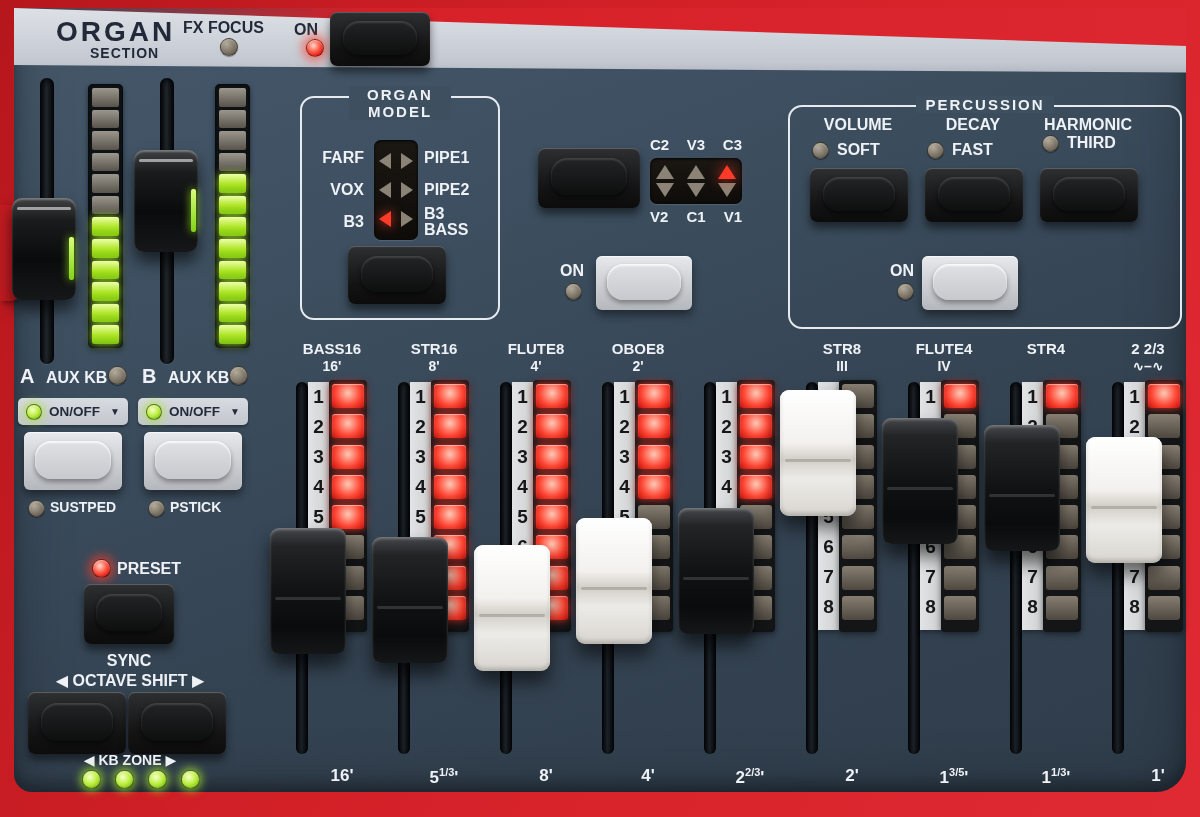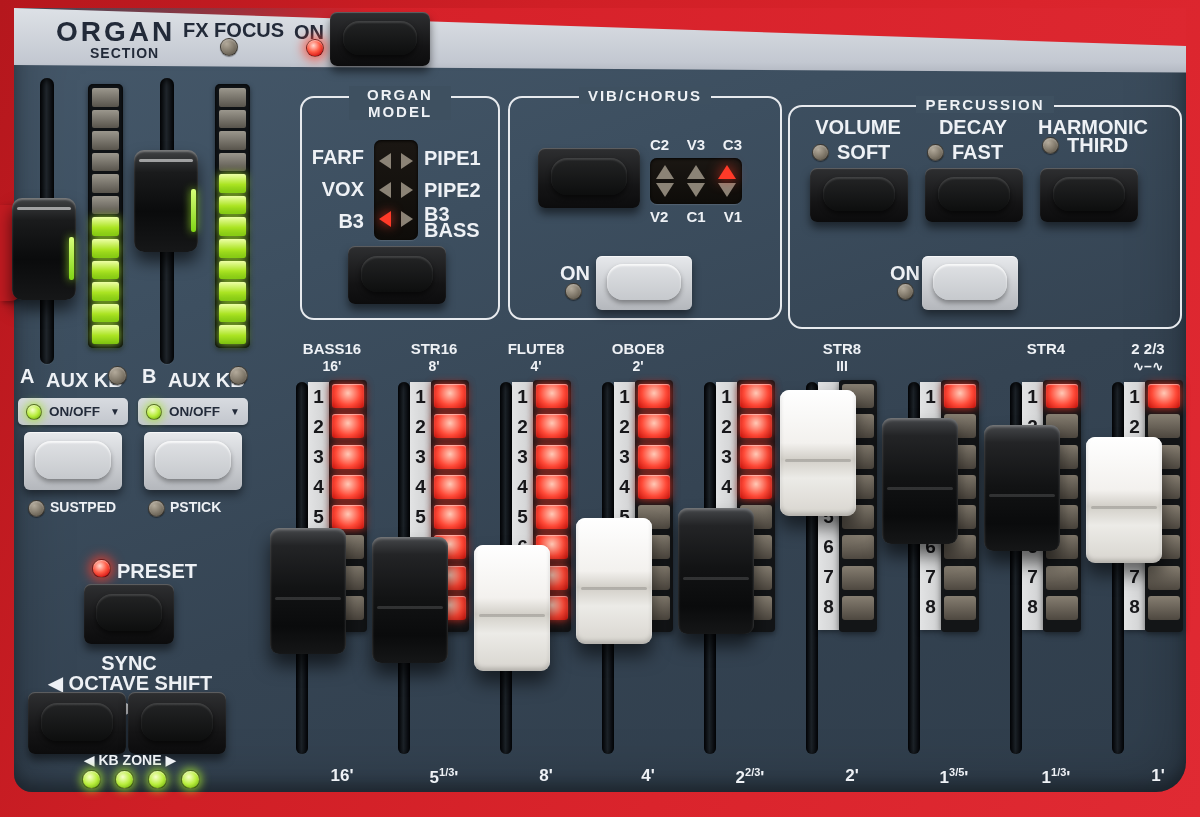--- a/index.html
+++ b/index.html
@@ -19,21 +19,21 @@
     background:linear-gradient(180deg,#dde1e6,#c3c8d1 80%,#aeb3bd);
     clip-path:polygon(0 0,100% 56%,100% 95%,0 84%);}
   .edge-bump{left:0;top:205px;width:22px;height:96px;background:#c21b21;border-radius:0 12px 12px 0;z-index:5;
     box-shadow:2px 2px 5px rgba(0,0,0,.35);}
   .z{z-index:6;}
   
   .t-dark{color:#222a39;font-weight:bold;}
   .t-white{color:#eef1f5;font-weight:bold;}
   .organ-title{font-size:28px;letter-spacing:3px;font-weight:800;}
   .organ-sub{font-size:14px;letter-spacing:1px;margin-left:32px;}
-  .lbl15{font-size:20px;}
+  .lbl15{font-size:16px;}
   .lbl14{font-size:14px;}
   
   .led{border-radius:50%;border:1px solid rgba(0,0,0,.45);
     background:radial-gradient(circle at 35% 30%,#b3aa9b,#7e7668 55%,#4e473d);
     box-shadow:inset 0 1px 2px rgba(255,255,255,.35), 0 1px 1px rgba(0,0,0,.4);}
   .led.red-on{background:radial-gradient(circle at 40% 35%,#ffd9cf,#ff5a44 45%,#d41414 80%);
     box-shadow:0 0 11px 3px rgba(255,60,40,.75), inset 0 1px 1px rgba(255,255,255,.5);}
   .led.green-on{background:radial-gradient(circle at 40% 35%,#f6ffc9,#b9ee3d 50%,#78b513 85%);
     box-shadow:0 0 9px 2px rgba(165,230,45,.75), inset 0 1px 1px rgba(255,255,255,.5);}
   .d15{width:15px;height:15px;} .d16{width:16px;height:16px;} .d17{width:17px;height:17px;}
@@ -232,23 +232,20 @@
       <div class="t-white lbl15" style="position: absolute; right: 4px; top: 40px; text-align: right; line-height: 15px;"><span>VOX</span></div>
       <div class="t-white lbl15" style="position: absolute; right: 4px; top: 72px; text-align: right; line-height: 15px;"><span>B3</span></div>
     </div>
   <div class="abs z" style="left:424px;top:142px;width:72px" id="omRight">
       <div class="t-white lbl15" style="position: absolute; left: 0px; top: 8px; line-height: 16px;"><span>PIPE1</span></div>
       <div class="t-white lbl15" style="position: absolute; left: 0px; top: 40px; line-height: 16px;"><span>PIPE2</span></div>
       <div class="t-white lbl15" style="position: absolute; left: 0px; top: 64px; line-height: 16px;"><span>B3</span><br><span>BASS</span></div>
     </div>
   <div class="abs z btn-black" style="left:348px;top:246px;width:98px;height:58px"></div>
 
-  <div class="abs z secbox" style="left:508px;top:96px;width:270px;height:220px">
-    <div class="sec-title"><span>VIB/CHORUS</span></div>
-  </div>
   <div class="abs z btn-black" style="left:538px;top:148px;width:102px;height:60px"></div>
   <div class="abs z tri-lbls" style="left:650px;top:136px;width:92px" id="vibTop">
       <span>C2</span>
       <span>V3</span>
       <span>C3</span>
     </div>
   <div class="abs z arrowbox" style="left:650px;top:158px;width:92px;height:46px;display:flex;flex-direction:column;justify-content:space-evenly;padding:2px 6px;box-sizing:border-box" id="vibMatrix">
       <div style="display: flex; justify-content: space-between;">
         <span class="tri up"></span>
         <span class="tri up"></span>
@@ -446,20 +443,21 @@
           <div class="dseg"></div>
           <div class="dseg"></div>
           <div class="dseg"></div>
           <div class="dseg"></div>
           <div class="dseg"></div>
         </div>
         <div class="db-handle white" style="top: 50px;"></div>
         <div class="db-foot"><span>2</span>'</div>
       </div>
       <div class="db-unit" style="left: 908px;">
+        <div class="db-label"><span>FLUTE4</span><br><span class="sub">IV</span></div>
         <div class="db-slot"></div>
         <div class="db-strip">
           <div>1</div>
           <div>2</div>
           <div>3</div>
           <div>4</div>
           <div>5</div>
           <div>6</div>
           <div>7</div>
           <div>8</div>

